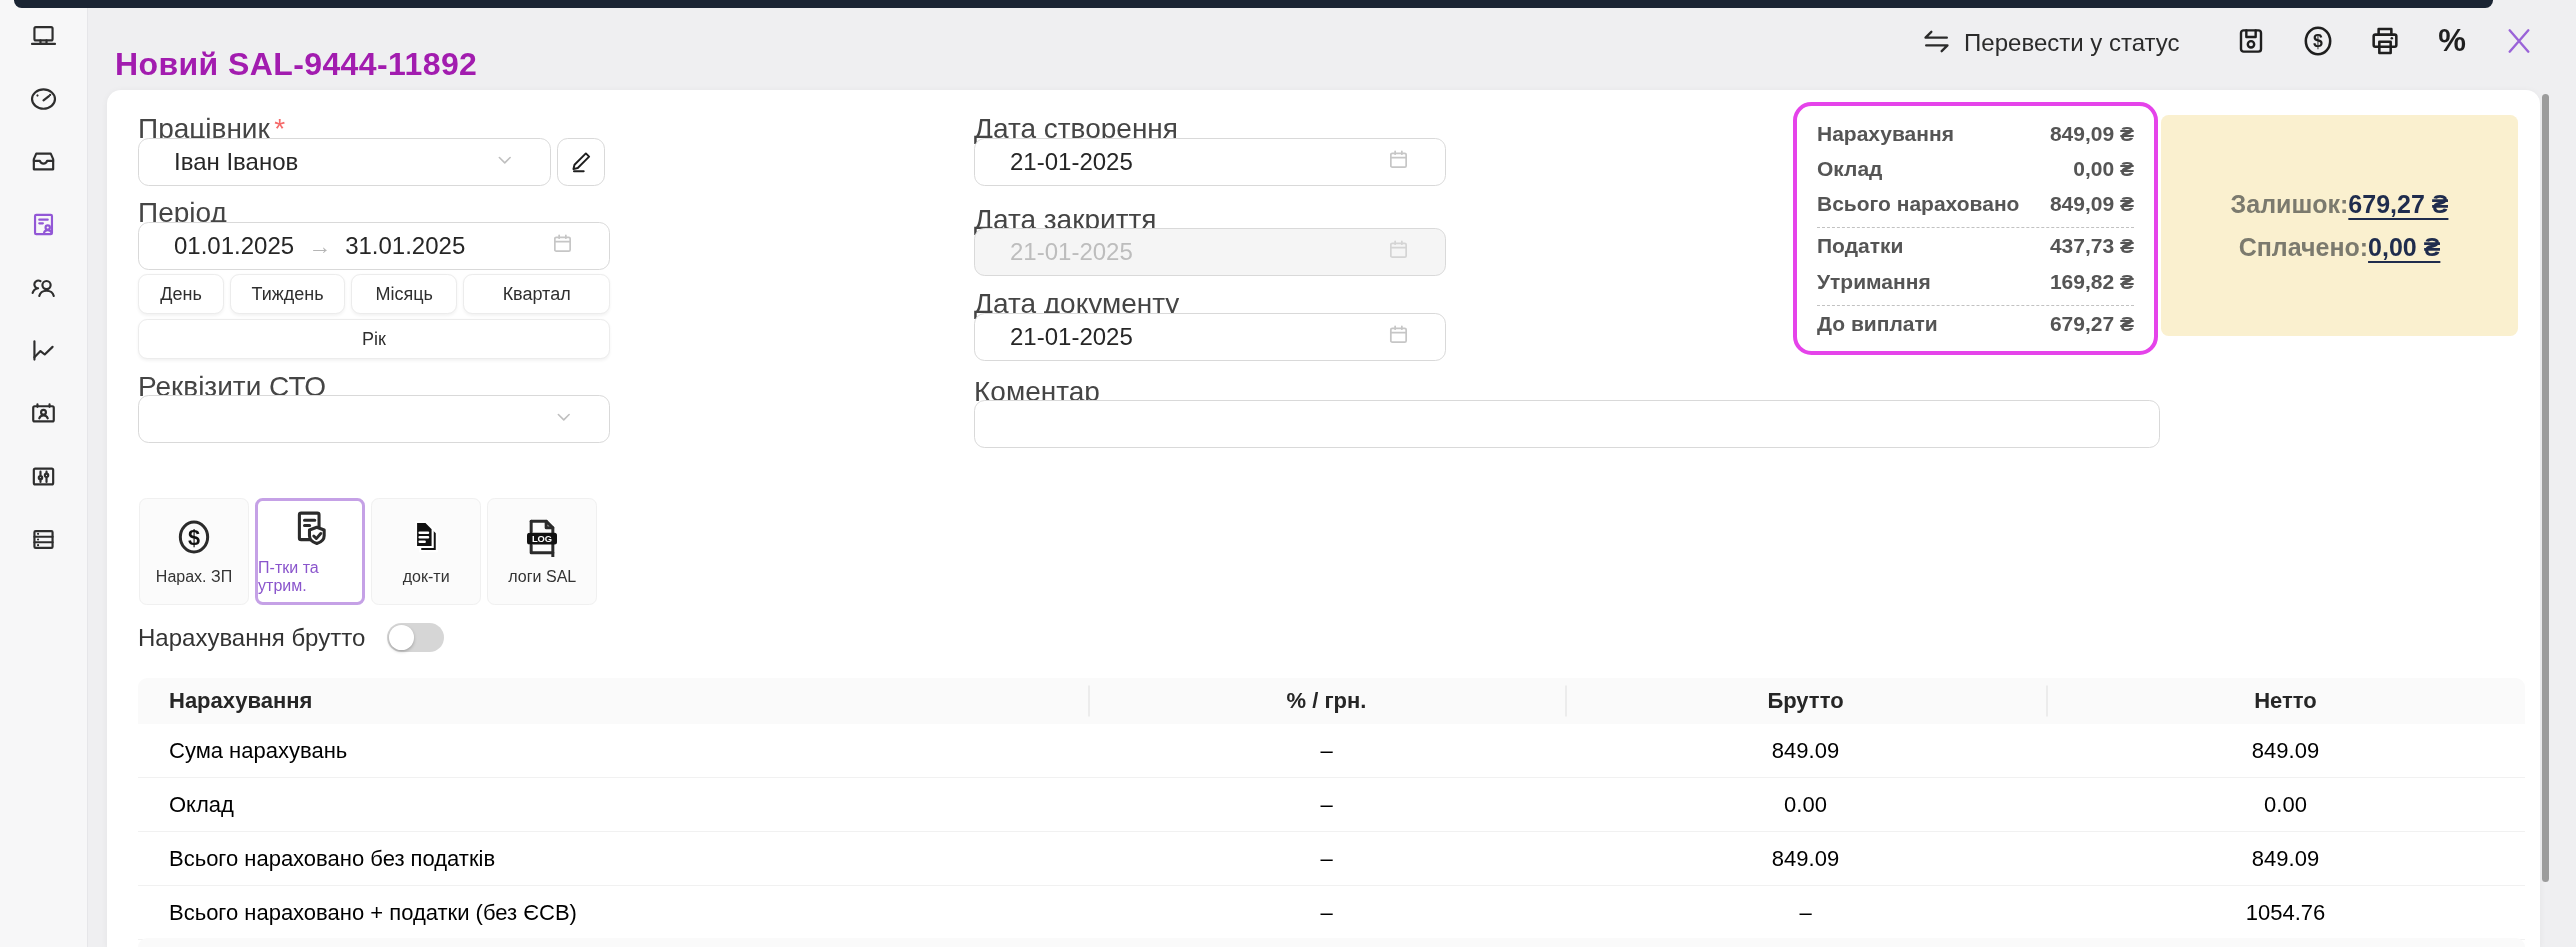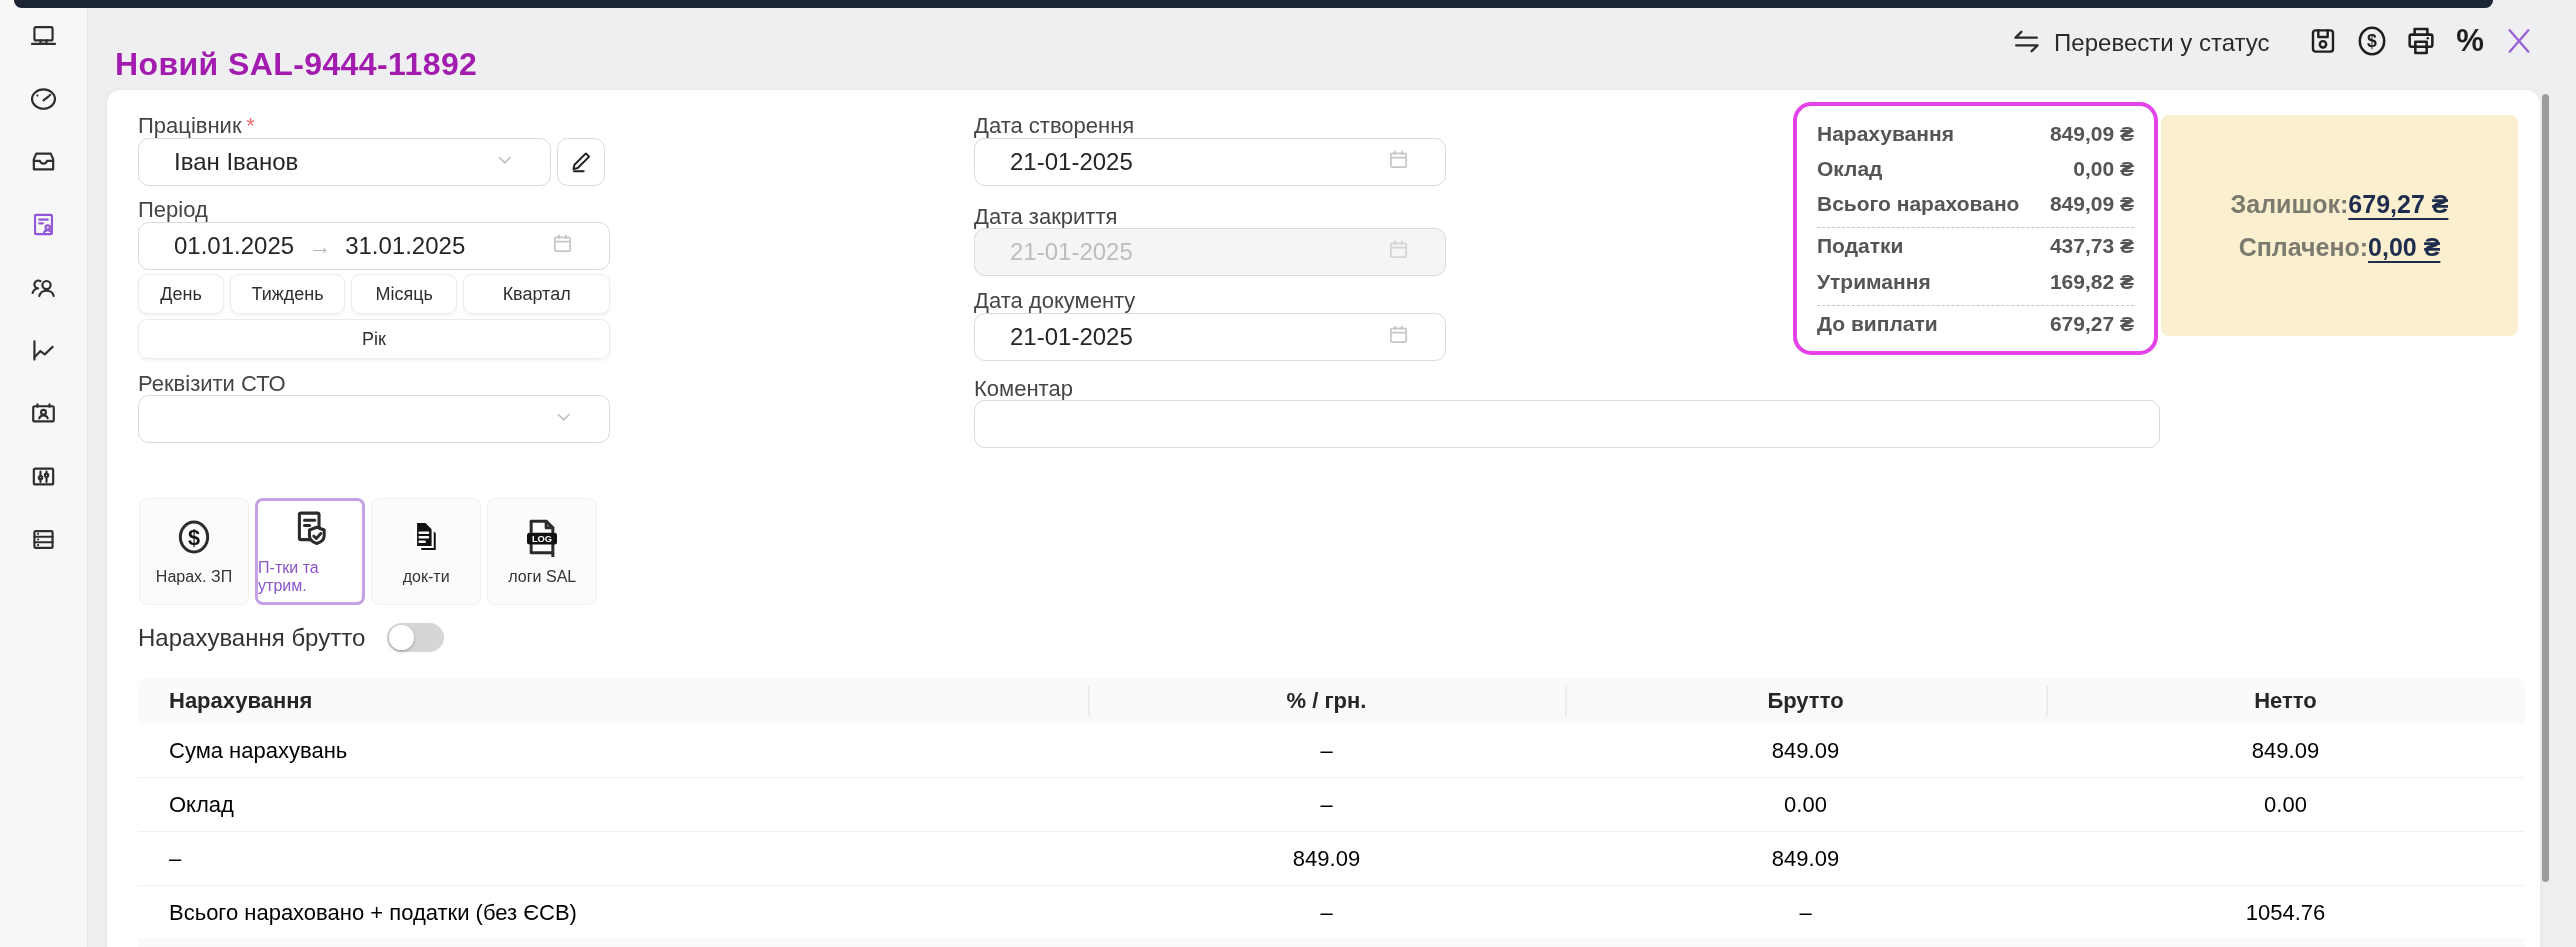--- a/index.html
+++ b/index.html
@@ -9,28 +9,28 @@
     -webkit-font-smoothing:antialiased;
   }
   
   .top-strip{position:absolute;left:14px;top:0;width:2479px;height:8.4px;background:#1b2534;border-radius:0 0 7.7px 7.7px;z-index:30;}
   
   .sidebar{position:absolute;left:0;top:0;width:88px;height:947px;background:#f7f7f8;border-right:1.5px solid #e6e6e9;display:flex;flex-direction:column;align-items:center;padding-top:21.5px;gap:32px;box-sizing:border-box;z-index:10;}
   .side-item{width:31px;height:31px;display:flex;align-items:center;justify-content:center;color:#2e2e2e;cursor:pointer;}
   .side-item.active{color:#9257d6;}
   
   .page-title{position:absolute;left:115px;top:24.6px;font-size:32px;font-weight:600;color:#a21caf;letter-spacing:0.4px;}
-  .header-actions{position:absolute;right:40px;top:20px;height:45px;display:flex;align-items:center;gap:15px;z-index:40;}
+  .header-actions{position:absolute;right:40px;top:20px;height:45px;display:flex;align-items:center;gap:33px;z-index:40;}
   .transfer-btn{display:flex;align-items:center;gap:12.3px;cursor:pointer;margin-right:21.5px;}
   .transfer-btn .lbl{font-size:24px;color:#2b2b2b;}
   .action-icon{width:34px;height:34px;display:flex;align-items:center;justify-content:center;color:#1f1f1f;cursor:pointer;}
   .action-icon.close{color:#9a63d8;}
   
   .card{position:absolute;left:107px;top:90px;width:2433px;height:857px;background:#ffffff;border-radius:14px 14px 0 0;box-shadow:0 1.5px 7.7px rgba(0,0,0,.05);overflow:hidden;z-index:5;}
-  .f-label{position:absolute;font-size:22px;color:#454545;}
+  .f-label{position:absolute;font-size:28px;color:#454545;}
   .req{color:#f56a6a;margin-left:4.6px;}
   .inp{position:absolute;height:48px;background:#fff;border:1.5px solid #d9d9d9;border-radius:10.7px;display:flex;align-items:center;padding:0 35px;font-size:24px;color:#262626;box-sizing:border-box;cursor:pointer;}
   .inp .spacer{flex:1;}
   .inp.disabled{background:#f5f5f5;color:#bdbdbd;cursor:not-allowed;}
   .chev{color:#bfbfbf;flex:0 0 auto;}
   .cal{color:#c6c6c6;flex:0 0 auto;}
   .inp.disabled .cal{color:#d4d4d4;}
   .edit-btn{position:absolute;width:48px;height:48px;border:1.5px solid #d9d9d9;border-radius:10.7px;background:#fff;display:flex;align-items:center;justify-content:center;color:#1f1f1f;cursor:pointer;box-sizing:border-box;}
   .range-arrow{color:#b5b5b5;margin:0 14px;font-size:23px;}
   .seg-row{position:absolute;display:flex;gap:6.1px;}
@@ -368,20 +368,21 @@
       <div class="tc">849.09</div>
       <div class="tc">849.09</div>
     </div>
     <div class="t-row">
       <div class="tc">Оклад</div>
       <div class="tc">–</div>
       <div class="tc">0.00</div>
       <div class="tc">0.00</div>
     </div>
     <div class="t-row">
+      <div class="tc">Всього нараховано без податків</div>
       <div class="tc">–</div>
       <div class="tc">849.09</div>
       <div class="tc">849.09</div>
     </div>
     <div class="t-row">
       <div class="tc">Всього нараховано + податки (без ЄСВ)</div>
       <div class="tc">–</div>
       <div class="tc">–</div>
       <div class="tc">1054.76</div>
     </div>

